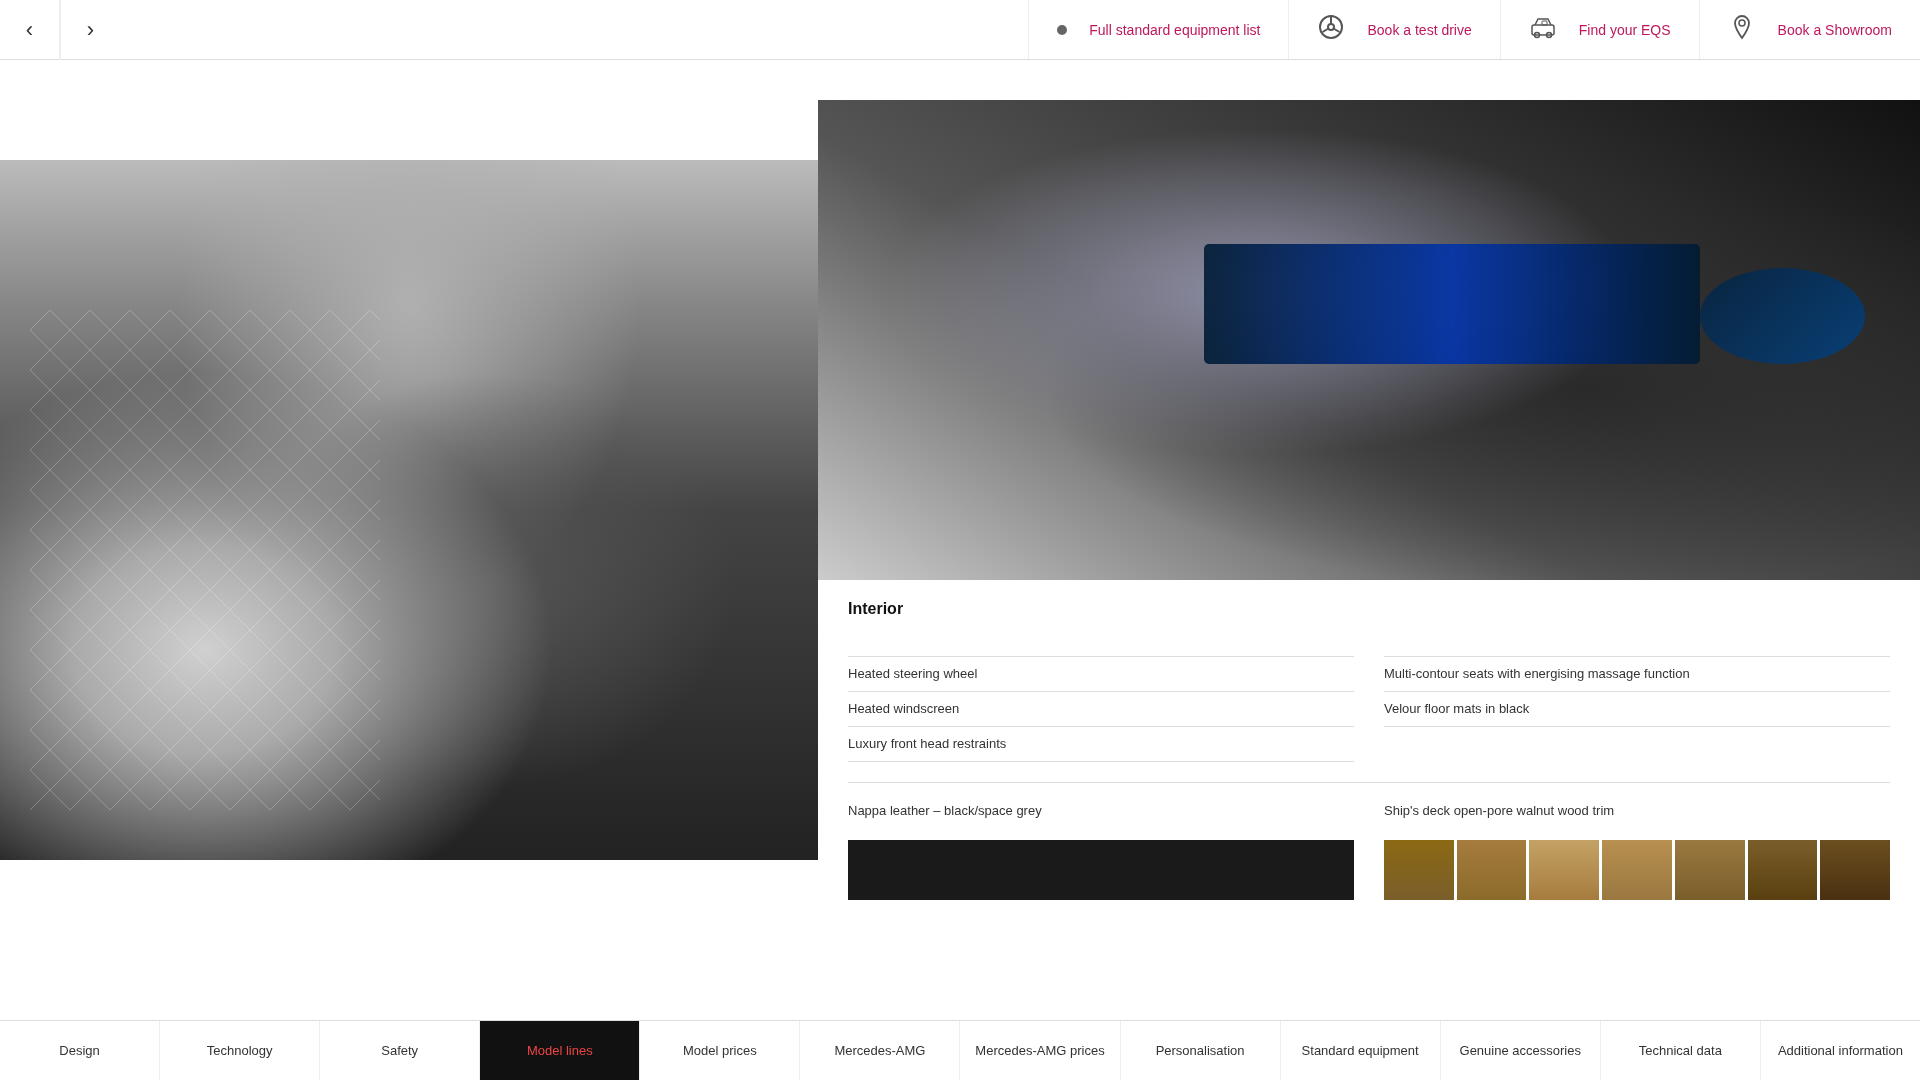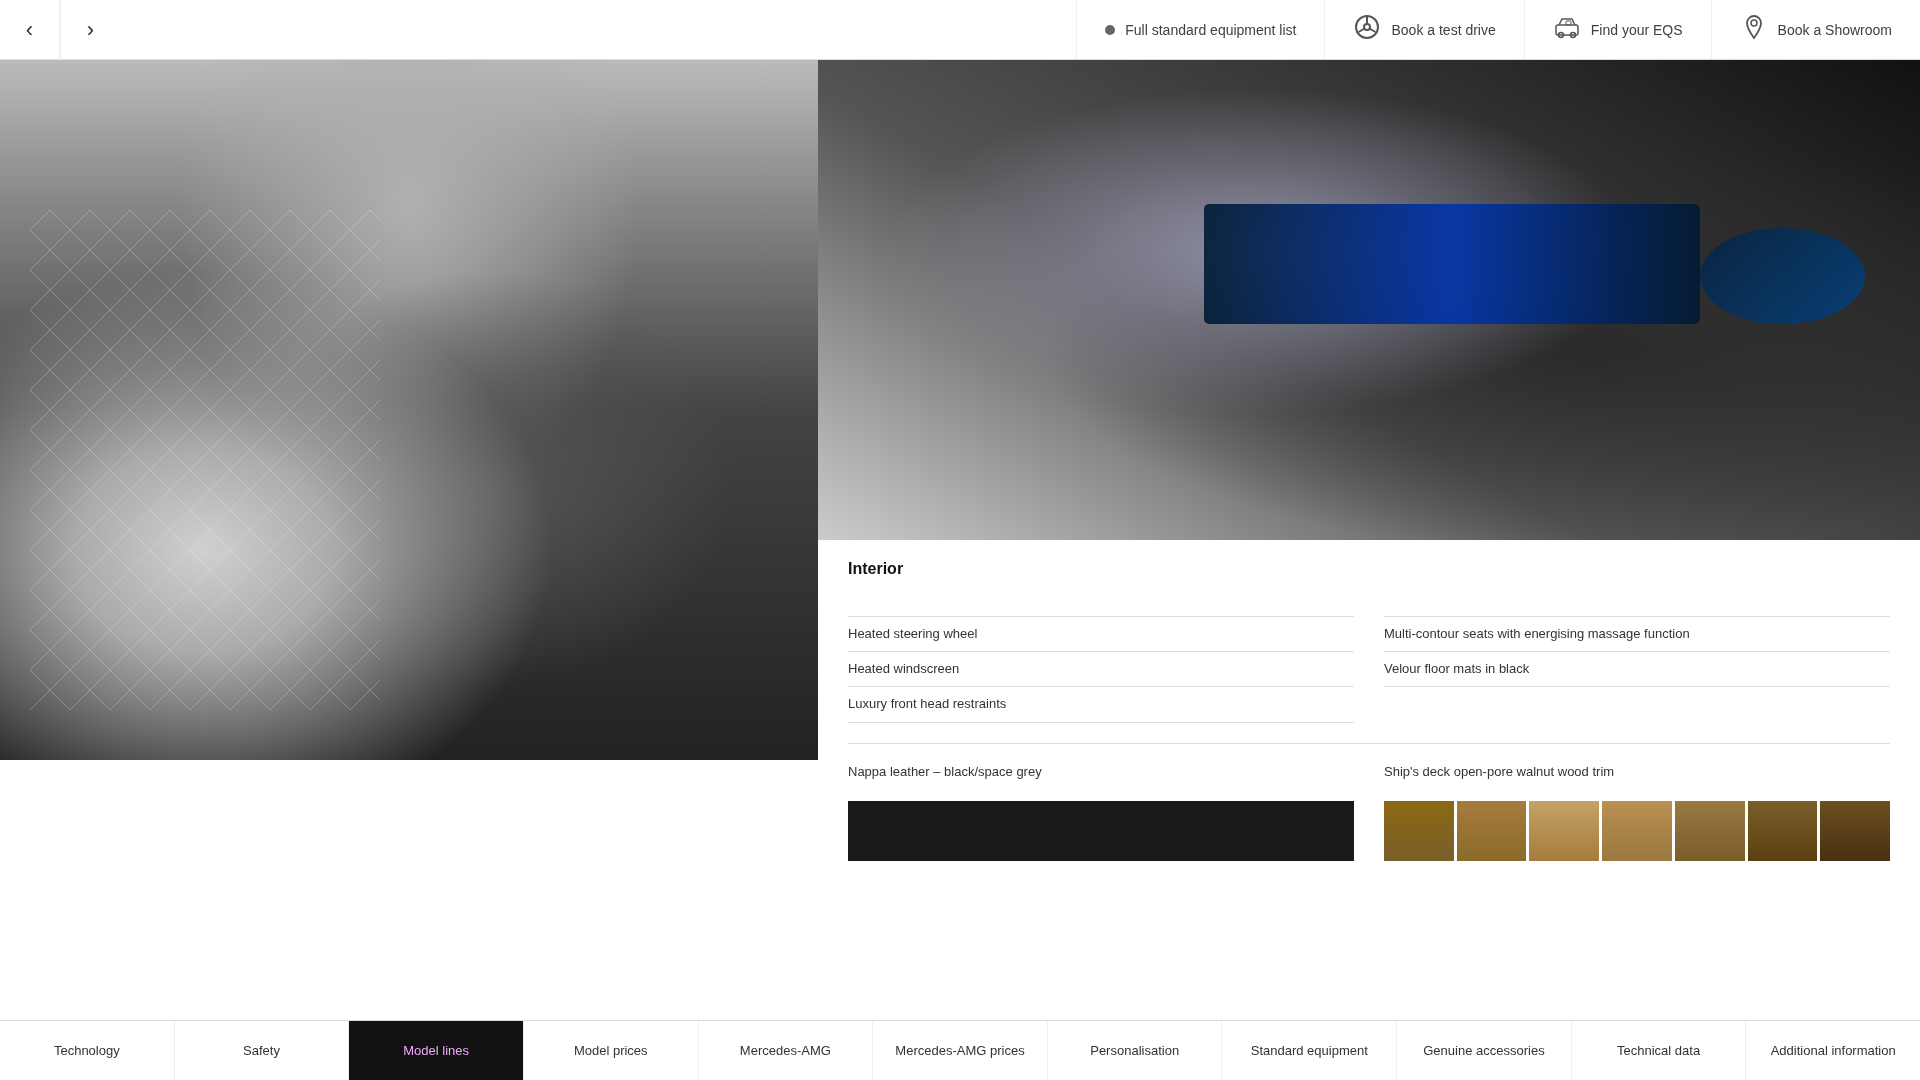--- a/index.html
+++ b/index.html
@@ -31,42 +31,43 @@
     .nav-items {
       display: flex;
       height: 100%;
     }
     .nav-item {
       display: flex;
       align-items: center;
       padding: 8px 28px;
       border-left: 1px solid #eee;
       cursor: pointer;
-      gap: 10px;
+      gap: 22px;
       font-size: 14px;
-      color: #404040;
+      color: #be185d;
       white-space: nowrap;
     }
     .nav-item .dot {
       width: 10px;
       height: 10px;
       border-radius: 50%;
       background: #fff;
       border: 2px solid #666;
     }
     .nav-item .dot.filled { background: #666; }
     .nav-icon {
       font-size: 22px;
       color: #555;
     }
 
     
     .main-content {
       display: flex;
       height: 900px;
+      align-items: center;
     }
 
     
     .left-panel {
       width: 818px;
       height: 700px;
       margin-top: 0;
       position: relative;
       overflow: hidden;
       flex-shrink: 0;
@@ -213,21 +214,21 @@
       justify-content: center;
       font-size: 13px;
       color: #333;
       cursor: pointer;
       border-right: 1px solid #eee;
       text-align: center;
       padding: 0 8px;
     }
     .bottom-nav-item.active {
       background: #111;
-      color: #f0abfc;
+      color: #ef4444;
     }
     .bottom-nav-item:last-child { border-right: none; }
 
     
     .icon-svg {
       width: 28px;
       height: 28px;
     }
   </style>
 </head>
@@ -353,20 +354,23 @@
             </div>
           </div>
         </div>
       </div>
     </div>
   </div>
 </div>
 
 <nav class="bottom-nav">
   <div class="bottom-nav-item">
+    <span>Design</span>
+  </div>
+  <div class="bottom-nav-item">
     <span>Technology</span>
   </div>
   <div class="bottom-nav-item">
     <span>Safety</span>
   </div>
   <div class="bottom-nav-item active">
     <span>Model lines</span>
   </div>
   <div class="bottom-nav-item">
     <span>Model prices</span>

